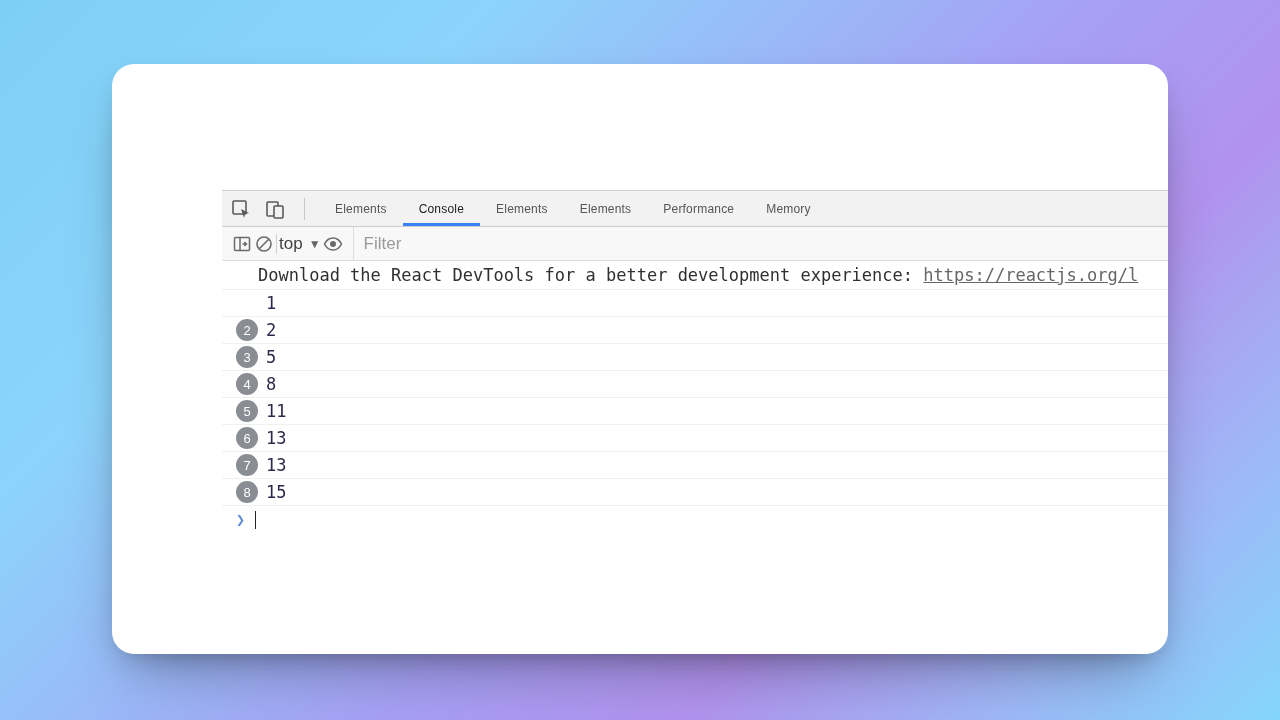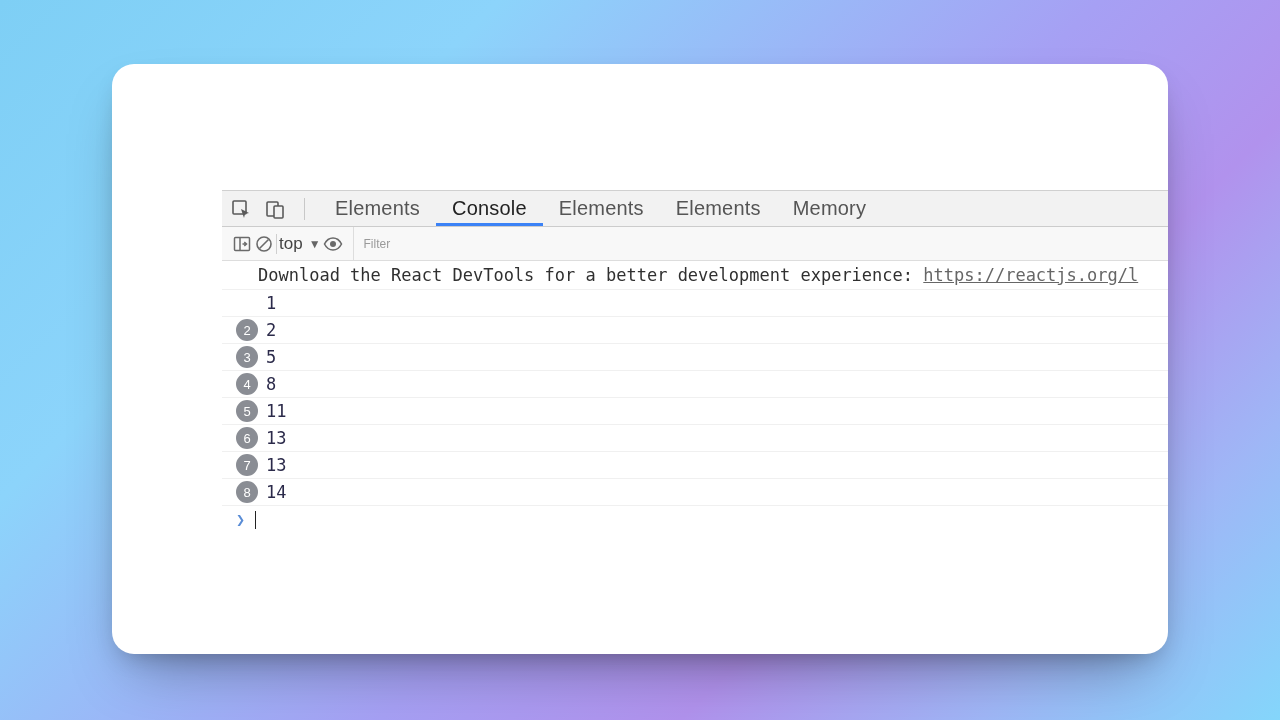--- a/index.html
+++ b/index.html
@@ -15,41 +15,41 @@
   }
   .devtools{
     position:absolute;left:110px;top:126px;right:0;width:946px;
     border-top:1px solid #d0d0d0;
     background:#fff;
   }
   
   .tabbar{
     height:36px;display:flex;align-items:center;
     background:#f2f2f2;border-bottom:1px solid #ccc;
-    font-size:20px;color:#555;
+    font-size:12px;color:#555;
   }
   .tb-icons{display:flex;align-items:center;padding:0 8px;gap:12px;}
   .tb-icons .ico{width:22px;height:22px;display:flex;align-items:center;justify-content:center;color:#5a5a5a;}
   .tb-sep{width:1px;height:22px;background:#c8c8c8;margin:0 6px;}
   .tabs{display:flex;align-items:stretch;height:100%;}
   .tab{padding:0 16px;display:flex;align-items:center;cursor:pointer;color:#555;letter-spacing:.2px;}
   .tab.active{color:#222;font-weight:500;box-shadow:inset 0 -3px 0 0 #3b82f6;}
   
   .ctrlbar{
     height:34px;display:flex;align-items:center;
     background:#f8f8f8;border-bottom:1px solid #ddd;
     font-size:16px;color:#555;
   }
   .cb-left{display:flex;align-items:center;padding:0 10px;gap:2px;justify-content:space-between;}
   .cb-ico{width:20px;height:20px;display:flex;align-items:center;justify-content:center;color:#6a6a6a;}
   .cb-sep{width:1px;height:20px;background:#cfcfcf;}
   .ctx{display:flex;align-items:center;gap:6px;font-size:17px;color:#444;}
   .ctx .tri{font-size:12px;color:#666;}
   .filter-wrap{flex:1;height:100%;display:flex;align-items:center;border-left:1px solid #ddd;}
-  .filter{flex:1;height:100%;border:none;outline:none;background:transparent;font-size:12px;padding:0 10px;color:#333;}
+  .filter{flex:1;height:100%;border:none;outline:none;background:transparent;font-size:17px;padding:0 10px;color:#333;}
   .filter::placeholder{color:#9a9a9a;}
   
   .msgs{font-family:Menlo,Consolas,monospace;font-size:17px;color:#303030;}
   .msg-plain{padding:4px 16px 4px 36px;border-bottom:1px solid #f0f0f0;white-space:nowrap;overflow:hidden;}
   .msg-plain a{color:#666;text-decoration:underline;}
   .row{display:flex;align-items:center;height:27px;border-bottom:1px solid #f0f0f0;padding-left:14px;}
   .row .count{
     width:22px;height:22px;border-radius:50%;background:#8a8d94;color:#fff;
     font-size:13px;display:flex;align-items:center;justify-content:center;margin-right:8px;
     font-family:-apple-system,Arial,sans-serif;
@@ -81,20 +81,21 @@
               <rect x="9" y="7" width="9" height="12" rx="1" fill="#f2f2f2"></rect>
           </svg>
         </span>
         <span class="tb-sep"></span>
       </div>
       <div class="tabs">
         <div class="tab">Elements</div>
         <div class="tab active">Console</div>
         <div class="tab">Elements</div>
         <div class="tab">Elements</div>
+        <div class="tab">Performance</div>
         <div class="tab">Memory</div>
       </div>
     </div>
 
     <div class="ctrlbar">
       <div class="cb-left">
         <span class="cb-ico">
           <svg width="18" height="18" viewBox="0 0 18 18" fill="none" stroke="#6a6a6a" stroke-width="1.5">
             <rect x="1.5" y="2.5" width="15" height="13" rx="1"></rect>
               <path d="M7 2.5 V15.5"></path>
@@ -151,21 +152,21 @@
           <div class="row">
             <span class="count">6</span>
             <span class="val">13</span>
           </div>
           <div class="row">
             <span class="count">7</span>
             <span class="val">13</span>
           </div>
           <div class="row">
             <span class="count">8</span>
-            <span class="val">14</span>
+            <span class="val">15</span>
           </div>
         </div>
       <div class="prompt">
         <span class="chev">❯</span>
         <span class="caret"></span>
       </div>
     </div>
 
   </div>
 </div>

